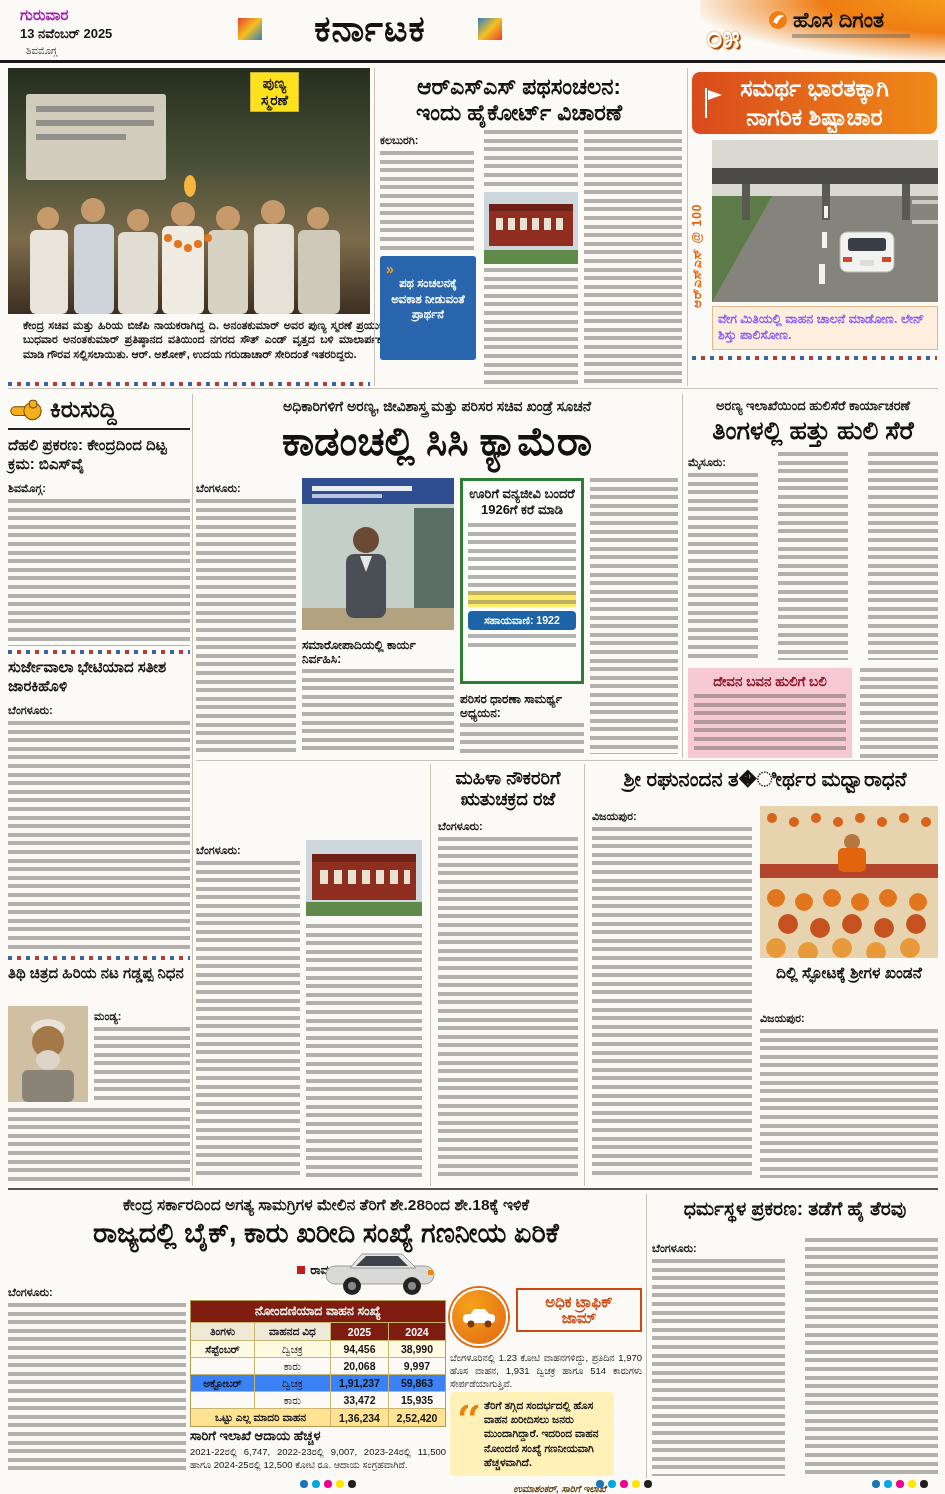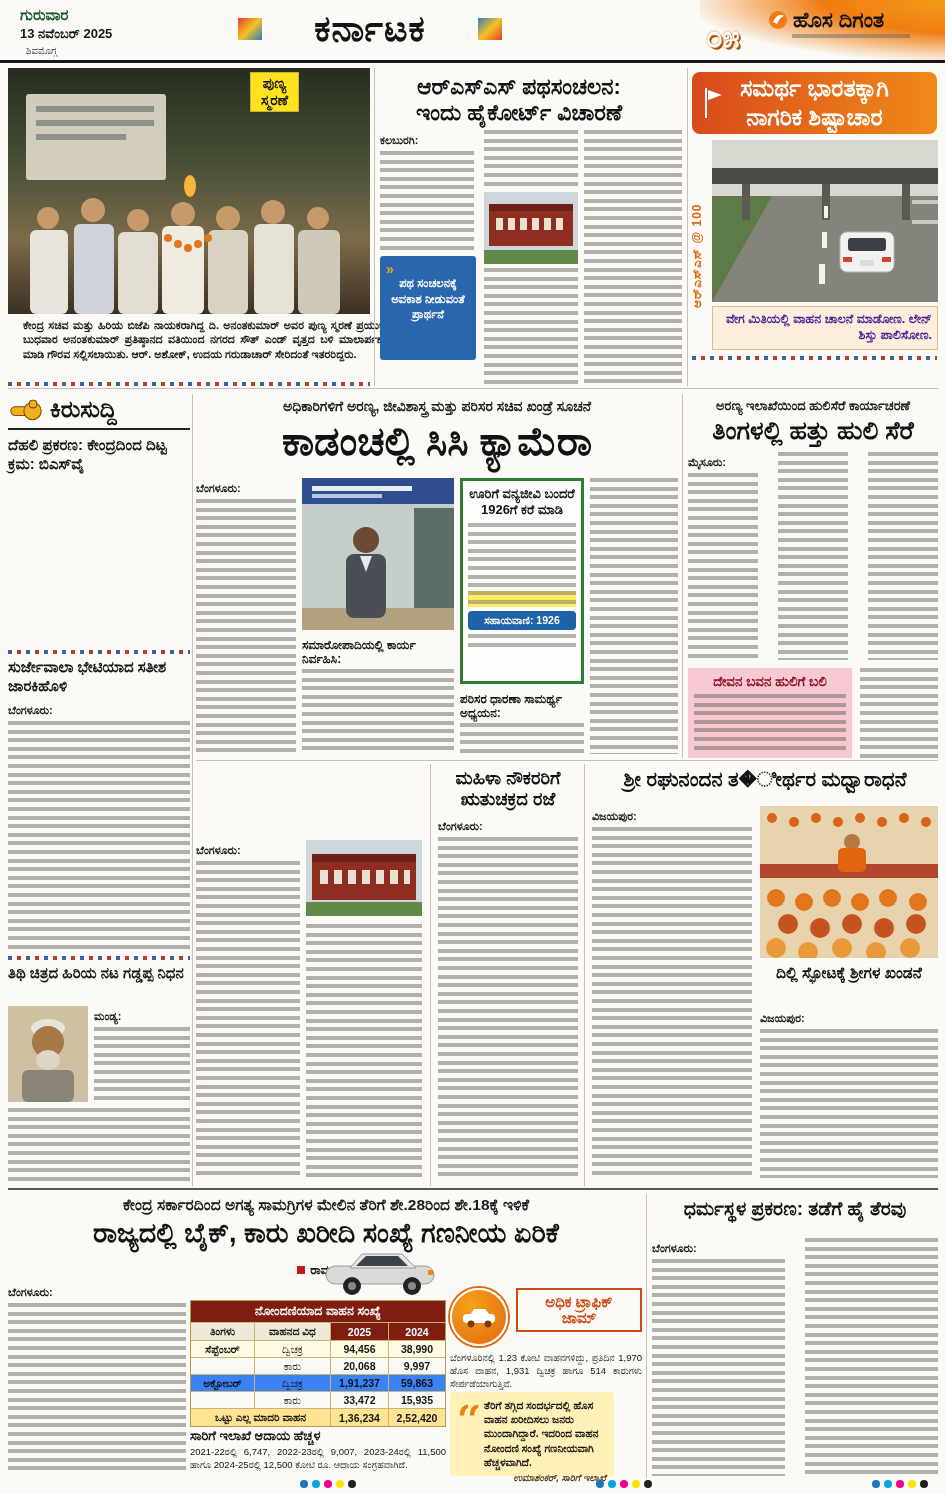--- a/index.html
+++ b/index.html
@@ -34,21 +34,21 @@
   .vertical{writing-mode:vertical-rl;transform:rotate(180deg)}
 </style>
 </head>
 <body>
 
 <div id="page">
 
   <div class="abs" style="left:700px;top:0;width:245px;height:60px;background:radial-gradient(ellipse at 115% 0%,#f6a21c 0%,#ef7d13 40%,rgba(239,125,19,0) 75%)"></div>
 
   <div class="abs" style="left:20px;top:6px">
-    <div style="color:#14532d;font-weight:800;font-size:15px">ಗುರುವಾರ</div>
+    <div style="color:#a21caf;font-weight:800;font-size:15px">ಗುರುವಾರ</div>
     <div style="font-weight:700;font-size:13px;margin-top:2px">13 ನವೆಂಬರ್ 2025</div>
     <div style="font-size:10px;margin-top:3px;padding-left:6px;color:#333">ಶಿವಮೊಗ್ಗ</div>
   </div>
 
   <div class="abs" style="left:238px;top:18px;width:24px;height:22px;background:linear-gradient(135deg,#e8402a,#f5c023,#2a7fc1)"></div>
   <div class="abs" style="left:268px;top:8px;width:204px;text-align:center;font-size:36px;font-weight:800;letter-spacing:1px">ಕರ್ನಾಟಕ</div>
   <div class="abs" style="left:478px;top:18px;width:24px;height:22px;background:linear-gradient(315deg,#e8402a,#f5c023,#2a7fc1)"></div>
 
   <div class="abs" style="left:768px;top:8px;display:flex;align-items:center;gap:5px">
     <svg width="20" height="20" viewBox="0 0 20 20">
@@ -173,36 +173,40 @@
     <g>
         <rect x="128" y="92" width="54" height="40" rx="7" fill="#f2f2f0" stroke="#b5b5b0"></rect>
         <rect x="136" y="98" width="38" height="13" rx="3" fill="#3a3f45"></rect>
         <rect x="131" y="117" width="9" height="5" fill="#d8432a"></rect>
         <rect x="170" y="117" width="9" height="5" fill="#d8432a"></rect>
         <rect x="148" y="120" width="14" height="6" rx="1" fill="#ddd"></rect>
       </g>
     <rect x="200" y="60" width="26" height="4" fill="#c9c9c2"></rect>
       <rect x="200" y="80" width="26" height="4" fill="#c9c9c2"></rect>
   </svg>
-  <div class="abs" style="left:712px;top:306px;width:226px;height:44px;background:#fdeedd;border:1px solid #e7b98a;padding:5px;font-size:12.5px;font-weight:700;text-align:right;color:#4c1d95;line-height:1.25">ವೇಗ ಮಿತಿಯಲ್ಲಿ ವಾಹನ ಚಾಲನೆ ಮಾಡೋಣ. ಲೇನ್ ಶಿಸ್ತು ಪಾಲಿಸೋಣ.</div>
+  <div class="abs" style="left:712px;top:306px;width:226px;height:44px;background:#fdeedd;border:1px solid #e7b98a;padding:5px;font-size:12.5px;font-weight:700;text-align:left;color:#8b5cf6;line-height:1.25">ವೇಗ ಮಿತಿಯಲ್ಲಿ ವಾಹನ ಚಾಲನೆ ಮಾಡೋಣ. ಲೇನ್ ಶಿಸ್ತು ಪಾಲಿಸೋಣ.</div>
   <div class="abs dots" style="left:692px;top:356px;width:245px"></div>
 
   <div class="abs hr" style="left:8px;top:388px;width:930px"></div>
 
   <div class="abs" style="left:8px;top:396px;display:flex;align-items:center;gap:6px">
     <svg width="36" height="26" viewBox="0 0 30 24">
         <rect x="1" y="9" width="17" height="8" rx="4" fill="#f2b01c" stroke="#7a4d05"></rect>
         <circle cx="21" cy="13" r="8" fill="#f2b01c" stroke="#7a4d05"></circle>
         <rect x="18" y="3" width="7" height="7" rx="3" fill="#f2b01c" stroke="#7a4d05"></rect>
       </svg>
     <span style="font-size:23px;font-weight:900">ಕಿರುಸುದ್ದಿ</span>
   </div>
   <div class="abs" style="left:8px;top:428px;width:182px;height:2px;background:#222"></div>
 
   <div class="abs" style="left:8px;top:436px;width:182px;font-size:15px;font-weight:800;line-height:1.25">ದೆಹಲಿ ಪ್ರಕರಣ: ಕೇಂದ್ರದಿಂದ ದಿಟ್ಟ ಕ್ರಮ: ಬಿಎಸ್‌ವೈ</div>
+  <div class="abs body" style="left:8px;top:478px;width:182px;height:168px">
+    <div><span class="dl">ಶಿವಮೊಗ್ಗ:</span></div>
+    <div class="sim"></div>
+  </div>
   <div class="abs dots" style="left:8px;top:650px;width:182px"></div>
 
   <div class="abs" style="left:8px;top:658px;width:182px;font-size:15px;font-weight:800;line-height:1.25">ಸುರ್ಜೇವಾಲಾ ಭೇಟಿಯಾದ ಸತೀಶ ಜಾರಕಿಹೊಳಿ</div>
   <div class="abs body" style="left:8px;top:700px;width:182px;height:250px">
     <div><span class="dl">ಬೆಂಗಳೂರು:</span></div>
     <div class="sim"></div>
   </div>
   <div class="abs dots" style="left:8px;top:956px;width:182px"></div>
 
   <div class="abs" style="left:8px;top:964px;width:182px;font-size:15px;font-weight:800;line-height:1.25">ತಿಥಿ ಚಿತ್ರದ ಹಿರಿಯ ನಟ ಗಡ್ಡಪ್ಪ ನಿಧನ</div>
@@ -244,21 +248,21 @@
   </div>
   <div class="abs greenbox" style="left:460px;top:478px;width:124px;height:206px">
     <div style="font-size:13px;font-weight:800;text-align:center;line-height:1.25">
       <div>ಊರಿಗೆ ವನ್ಯಜೀವಿ ಬಂದರೆ</div>
       <div>1926ಗೆ ಕರೆ ಮಾಡಿ</div>
     </div>
     <div class="sim" style="height:64px"></div>
     <div class="hlgt">
         <div class="sim"></div>
       </div>
-    <div class="pill">ಸಹಾಯವಾಣಿ: 1926</div>
+    <div class="pill">ಸಹಾಯವಾಣಿ: 1922</div>
     <div class="sim" style="height:16px"></div>
   </div>
   <div class="abs body" style="left:460px;top:692px;width:124px;height:62px">
     <div style="font-size:12px;font-weight:800">ಪರಿಸರ ಧಾರಣಾ ಸಾಮರ್ಥ್ಯ ಅಧ್ಯಯನ:</div>
     <div class="sim"></div>
   </div>
   <div class="abs sim" style="left:590px;top:478px;width:88px;height:276px"></div>
 
   <div class="abs vr" style="left:682px;top:394px;height:364px"></div>
 
@@ -441,21 +445,21 @@
     <div>ಜಾಮ್</div>
   </div>
   <div class="abs" style="left:450px;top:1352px;width:192px;font-size:9.5px;line-height:1.35;text-align:justify">ಬೆಂಗಳೂರಿನಲ್ಲಿ 1.23 ಕೋಟಿ ವಾಹನಗಳಿದ್ದು, ಪ್ರತಿದಿನ 1,970 ಹೊಸ ವಾಹನ, 1,931 ದ್ವಿಚಕ್ರ ಹಾಗೂ 514 ಕಾರುಗಳು ಸೇರ್ಪಡೆಯಾಗುತ್ತಿವೆ.</div>
 
   <div class="abs quotebox" style="left:450px;top:1392px;width:164px;height:84px">
     <svg class="abs" style="left:6px;top:8px" width="24" height="18" viewBox="0 0 26 18">
         <path d="M4 16 Q4 5 13 4 L13 8 Q9 9 9 16 Z" fill="#e8820e"></path>
         <path d="M15 16 Q15 5 24 4 L24 8 Q20 9 20 16 Z" fill="#e8820e"></path>
       </svg>
     <div style="font-size:10.5px;font-weight:700;line-height:1.35">ತೆರಿಗೆ ತಗ್ಗಿದ ಸಂದರ್ಭದಲ್ಲಿ ಹೊಸ ವಾಹನ ಖರೀದಿಸಲು ಜನರು ಮುಂದಾಗಿದ್ದಾರೆ. ಇದರಿಂದ ವಾಹನ ನೋಂದಣಿ ಸಂಖ್ಯೆ ಗಣನೀಯವಾಗಿ ಹೆಚ್ಚಳವಾಗಿದೆ.</div>
-    <div style="font-size:9.5px;font-weight:800;font-style:italic;text-align:right;margin-top:3px;color:#5a3a06">ಉಮಾಶಂಕರ್, ಸಾರಿಗೆ ಇಲಾಖೆ</div>
+    <div style="font-size:9.5px;font-weight:800;font-style:italic;text-align:right;margin-top:14px;color:#5a3a06">ಉಮಾಶಂಕರ್, ಸಾರಿಗೆ ಇಲಾಖೆ</div>
   </div>
 
   <div class="abs vr" style="left:646px;top:1194px;height:284px"></div>
 
   <div class="abs hl" style="left:652px;top:1198px;width:286px;font-size:19px">ಧರ್ಮಸ್ಥಳ ಪ್ರಕರಣ: ತಡೆಗೆ ಹೈ ತೆರವು</div>
   <div class="abs cols" style="left:652px;top:1238px;width:286px;height:238px">
     <div class="body" style="flex:1">
       <div><span class="dl">ಬೆಂಗಳೂರು:</span></div>
       <div class="sim"></div>
     </div>

